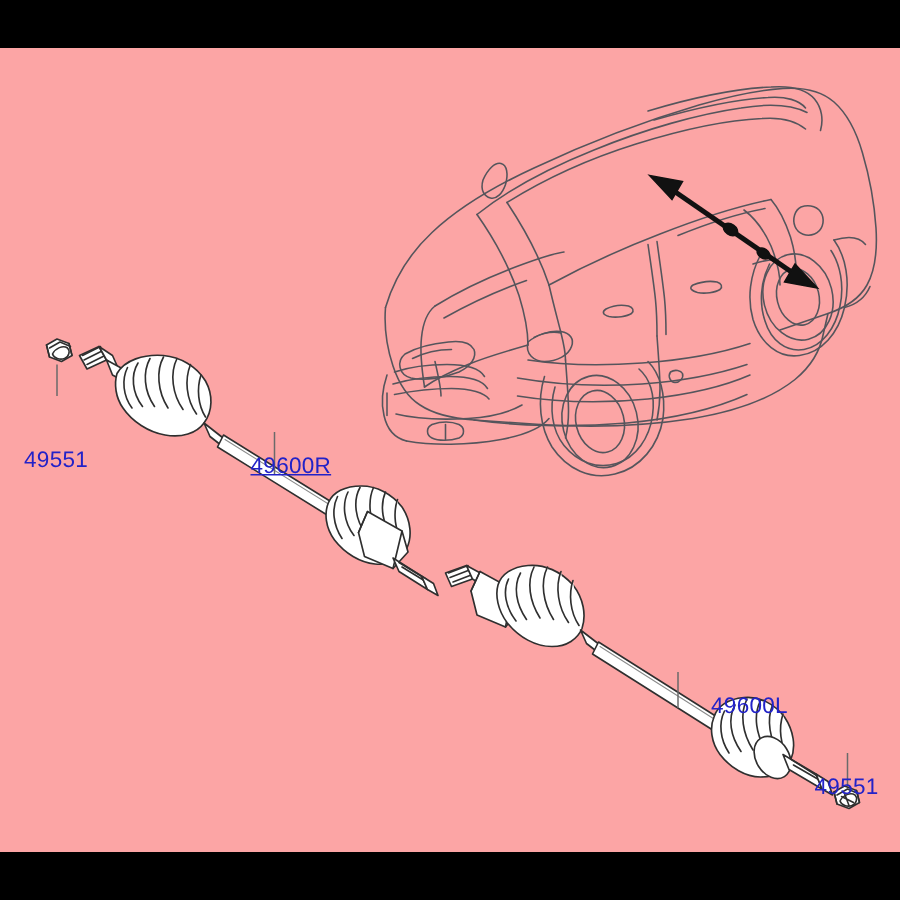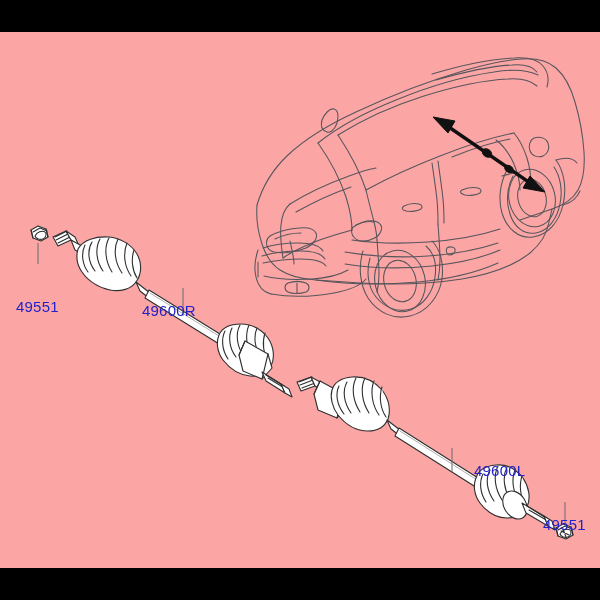--- a/index.html
+++ b/index.html
@@ -46,21 +46,21 @@
   .lbl {
     position: absolute;
     color: #2222c8;
     font-size: 15px;
     font-family: "Liberation Sans", sans-serif;
     letter-spacing: 0.2px;
     white-space: nowrap;
     z-index: 25;
   }
   #lbl-49551-left  { left: 16px;  top: 266px; }
-  #lbl-49600r      { left: 142px; top: 270px; }
+  #lbl-49600r      { left: 167px; top: 270px; text-decoration: underline; }
   #lbl-49600l      { left: 426px; top: 430px; margin-left: 48px; }
   #lbl-49551-right { left: 543px; top: 484px; }
 </style>
 </head>
 <body>
 
 <div id="stage">
 
   <div class="bar top"></div>
 

